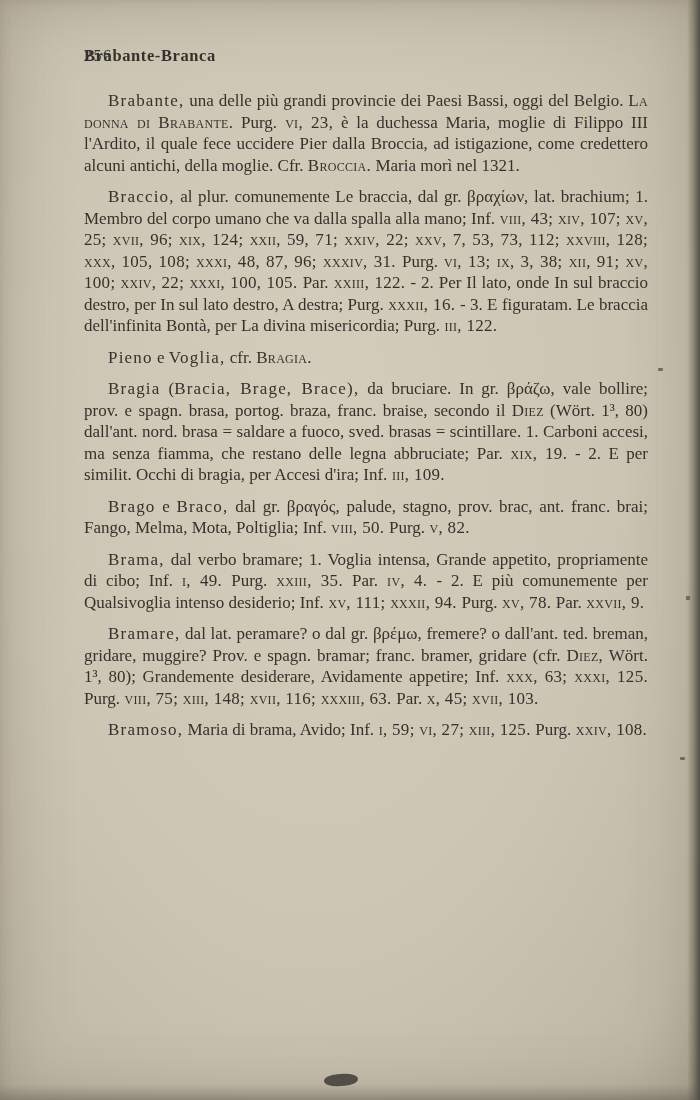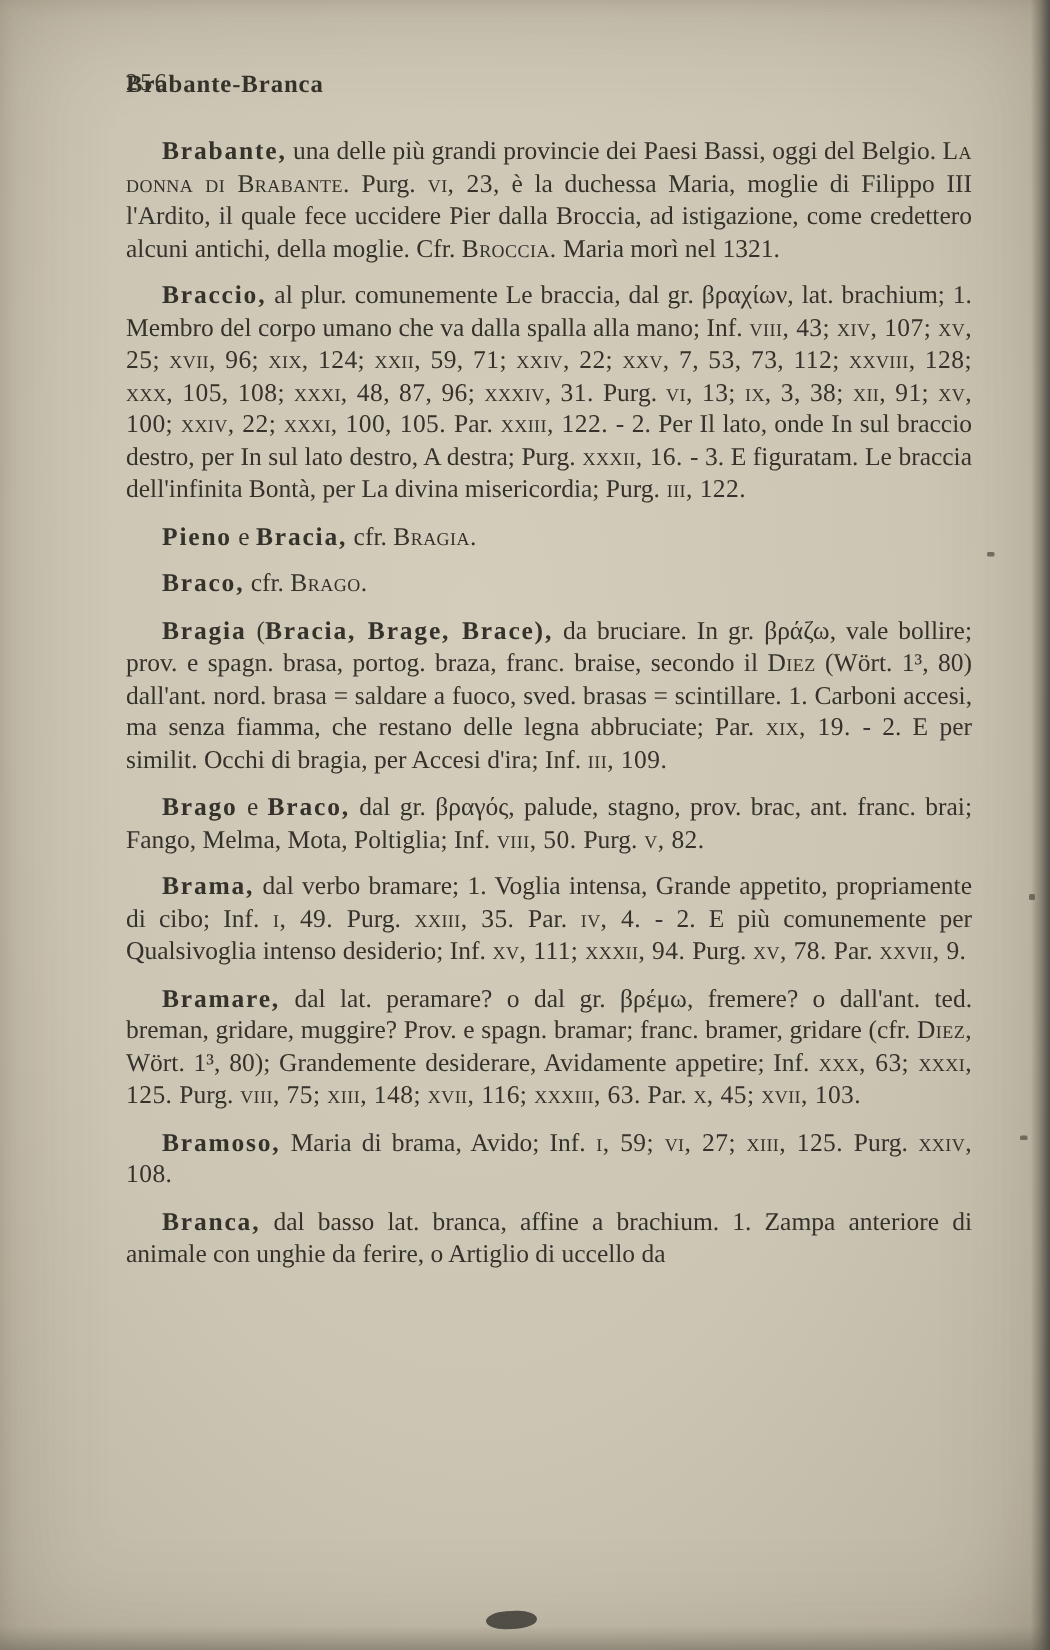--- a/index.html
+++ b/index.html
@@ -36,21 +36,21 @@
   .text-block {
     position: absolute;
     top: 90px;
     left: 84px;
     width: 564px;
     font-size: 17px;
     line-height: 21.5px;
     text-align: justify;
   }
   p.entry { margin: 0 0 10px 0; text-indent: 24px; }
-  .seg-b { font-weight: bold; letter-spacing: 1.2px; }
+  .seg-b { font-weight: normal; letter-spacing: 1.2px; }
   .seg-i { }
   .seg-sc { font-variant: small-caps; letter-spacing: 0.3px; }
   .seg-n { }
   .edge-right {
     position: absolute; top: 0; right: 0; width: 13px; height: 100%;
     background: linear-gradient(to right, rgba(80,76,66,0) 0%, rgba(80,76,66,0.40) 50%, var(--edge, #514f49) 100%);
   }
   .edge-bottom {
     position: absolute; left: 0; bottom: 0; width: 100%; height: 16px;
     background: linear-gradient(to bottom, rgba(80,76,66,0), rgba(80,76,66,0.32));
@@ -69,28 +69,26 @@
 
 <div class="page">
   <div class="header">
     <span class="page-number">256</span>
     <span class="running-title">Brabante-Branca</span>
   </div>
 
   <div class="text-block">
       <p class="entry"><span class="seg-b">Brabante,</span><span class="seg-n"> una delle più grandi provincie dei Paesi Bassi, oggi del Belgio. </span><span class="seg-sc">La donna di Brabante.</span><span class="seg-n"> </span><span class="seg-i">Purg.</span><span class="seg-sc"> vi, 23,</span><span class="seg-n"> è la duchessa Maria, moglie di Filippo III l'Ardito, il quale fece uccidere Pier dalla Broccia, ad istigazione, come credettero alcuni antichi, della moglie. Cfr. </span><span class="seg-sc">Broccia.</span><span class="seg-n"> Maria morì nel 1321.</span></p>
       <p class="entry"><span class="seg-b">Braccio,</span><span class="seg-n"> al plur. comunemente </span><span class="seg-i">Le braccia,</span><span class="seg-n"> dal gr. βραχίων, lat. </span><span class="seg-i">brachium;</span><span class="seg-n"> 1. Membro del corpo umano che va dalla spalla alla mano; </span><span class="seg-i">Inf.</span><span class="seg-sc"> viii, 43; xiv, 107; xv, 25; xvii, 96; xix, 124; xxii, 59, 71; xxiv, 22; xxv, 7, 53, 73, 112; xxviii, 128; xxx, 105, 108; xxxi, 48, 87, 96; xxxiv, 31. </span><span class="seg-i">Purg.</span><span class="seg-sc"> vi, 13; ix, 3, 38; xii, 91; xv, 100; xxiv, 22; xxxi, 100, 105. </span><span class="seg-i">Par.</span><span class="seg-sc"> xxiii, 122. </span><span class="seg-n">- 2. Per Il lato, onde In sul braccio destro, per In sul lato destro, A destra; </span><span class="seg-i">Purg.</span><span class="seg-sc"> xxxii, 16. </span><span class="seg-n">- 3. E figuratam. Le braccia dell'infinita Bontà, per La divina misericordia; </span><span class="seg-i">Purg.</span><span class="seg-sc"> iii, 122.</span></p>
-      <p class="entry"><span class="seg-b">Pieno</span><span class="seg-n"> e </span><span class="seg-b">Bracia,</span><span class="seg-n"> cfr. </span><span class="seg-sc">Bragia.</span></p>
-      <p class="entry"><span class="seg-b">Braco,</span><span class="seg-n"> cfr. </span><span class="seg-sc">Brago.</span></p>
+      <p class="entry"><span class="seg-b">Pieno</span><span class="seg-n"> e </span><span class="seg-b">Voglia,</span><span class="seg-n"> cfr. </span><span class="seg-sc">Bragia.</span></p>
       <p class="entry"><span class="seg-b">Bragia</span><span class="seg-n"> (</span><span class="seg-b">Bracia, Brage, Brace),</span><span class="seg-n"> da </span><span class="seg-i">bruciare.</span><span class="seg-n"> In gr. βράζω, vale bollire; prov. e spagn. </span><span class="seg-i">brasa,</span><span class="seg-n"> portog. </span><span class="seg-i">braza,</span><span class="seg-n"> franc. </span><span class="seg-i">braise,</span><span class="seg-n"> secondo il </span><span class="seg-sc">Diez</span><span class="seg-n"> (</span><span class="seg-i">Wört.</span><span class="seg-n"> 1³, 80) dall'ant. nord. </span><span class="seg-i">brasa</span><span class="seg-n"> = saldare a fuoco, sved. </span><span class="seg-i">brasas</span><span class="seg-n"> = scintillare. 1. Carboni accesi, ma senza fiamma, che restano delle legna abbruciate; </span><span class="seg-i">Par.</span><span class="seg-sc"> xix, 19. </span><span class="seg-n">- 2. E per similit. </span><span class="seg-i">Occhi di bragia,</span><span class="seg-n"> per Accesi d'ira; </span><span class="seg-i">Inf.</span><span class="seg-sc"> iii, 109.</span></p>
       <p class="entry"><span class="seg-b">Brago</span><span class="seg-n"> e </span><span class="seg-b">Braco,</span><span class="seg-n"> dal gr. βραγός, palude, stagno, prov. </span><span class="seg-i">brac,</span><span class="seg-n"> ant. franc. </span><span class="seg-i">brai;</span><span class="seg-n"> Fango, Melma, Mota, Poltiglia; </span><span class="seg-i">Inf.</span><span class="seg-sc"> viii, 50. </span><span class="seg-i">Purg.</span><span class="seg-sc"> v, 82.</span></p>
       <p class="entry"><span class="seg-b">Brama,</span><span class="seg-n"> dal verbo </span><span class="seg-i">bramare;</span><span class="seg-n"> 1. Voglia intensa, Grande appetito, propriamente di cibo; </span><span class="seg-i">Inf.</span><span class="seg-sc"> i, 49. </span><span class="seg-i">Purg.</span><span class="seg-sc"> xxiii, 35. </span><span class="seg-i">Par.</span><span class="seg-sc"> iv, 4. </span><span class="seg-n">- 2. E più comunemente per Qualsivoglia intenso desiderio; </span><span class="seg-i">Inf.</span><span class="seg-sc"> xv, 111; xxxii, 94. </span><span class="seg-i">Purg.</span><span class="seg-sc"> xv, 78. </span><span class="seg-i">Par.</span><span class="seg-sc"> xxvii, 9.</span></p>
       <p class="entry"><span class="seg-b">Bramare,</span><span class="seg-n"> dal lat. </span><span class="seg-i">peramare?</span><span class="seg-n"> o dal gr. βρέμω, fremere? o dall'ant. ted. </span><span class="seg-i">breman,</span><span class="seg-n"> gridare, muggire? Prov. e spagn. </span><span class="seg-i">bramar;</span><span class="seg-n"> franc. </span><span class="seg-i">bramer,</span><span class="seg-n"> gridare (cfr. </span><span class="seg-sc">Diez,</span><span class="seg-n"> </span><span class="seg-i">Wört.</span><span class="seg-n"> 1³, 80); Grandemente desiderare, Avidamente appetire; </span><span class="seg-i">Inf.</span><span class="seg-sc"> xxx, 63; xxxi, 125. </span><span class="seg-i">Purg.</span><span class="seg-sc"> viii, 75; xiii, 148; xvii, 116; xxxiii, 63. </span><span class="seg-i">Par.</span><span class="seg-sc"> x, 45; xvii, 103.</span></p>
       <p class="entry"><span class="seg-b">Bramoso,</span><span class="seg-n"> Maria di brama, Avido; </span><span class="seg-i">Inf.</span><span class="seg-sc"> i, 59; vi, 27; xiii, 125. </span><span class="seg-i">Purg.</span><span class="seg-sc"> xxiv, 108.</span></p>
-      <p class="entry"><span class="seg-b">Branca,</span><span class="seg-n"> dal basso lat. </span><span class="seg-i">branca,</span><span class="seg-n"> affine a </span><span class="seg-i">brachium.</span><span class="seg-n"> 1. Zampa anteriore di animale con unghie da ferire, o Artiglio di uccello da</span></p>
     </div>
 
   <div class="edge-right"></div>
   <div class="edge-bottom"></div>
   <div class="smudge"></div>
   <div class="speck speck1"></div>
   <div class="speck speck2"></div>
   <div class="speck speck3"></div>
 </div>
 

